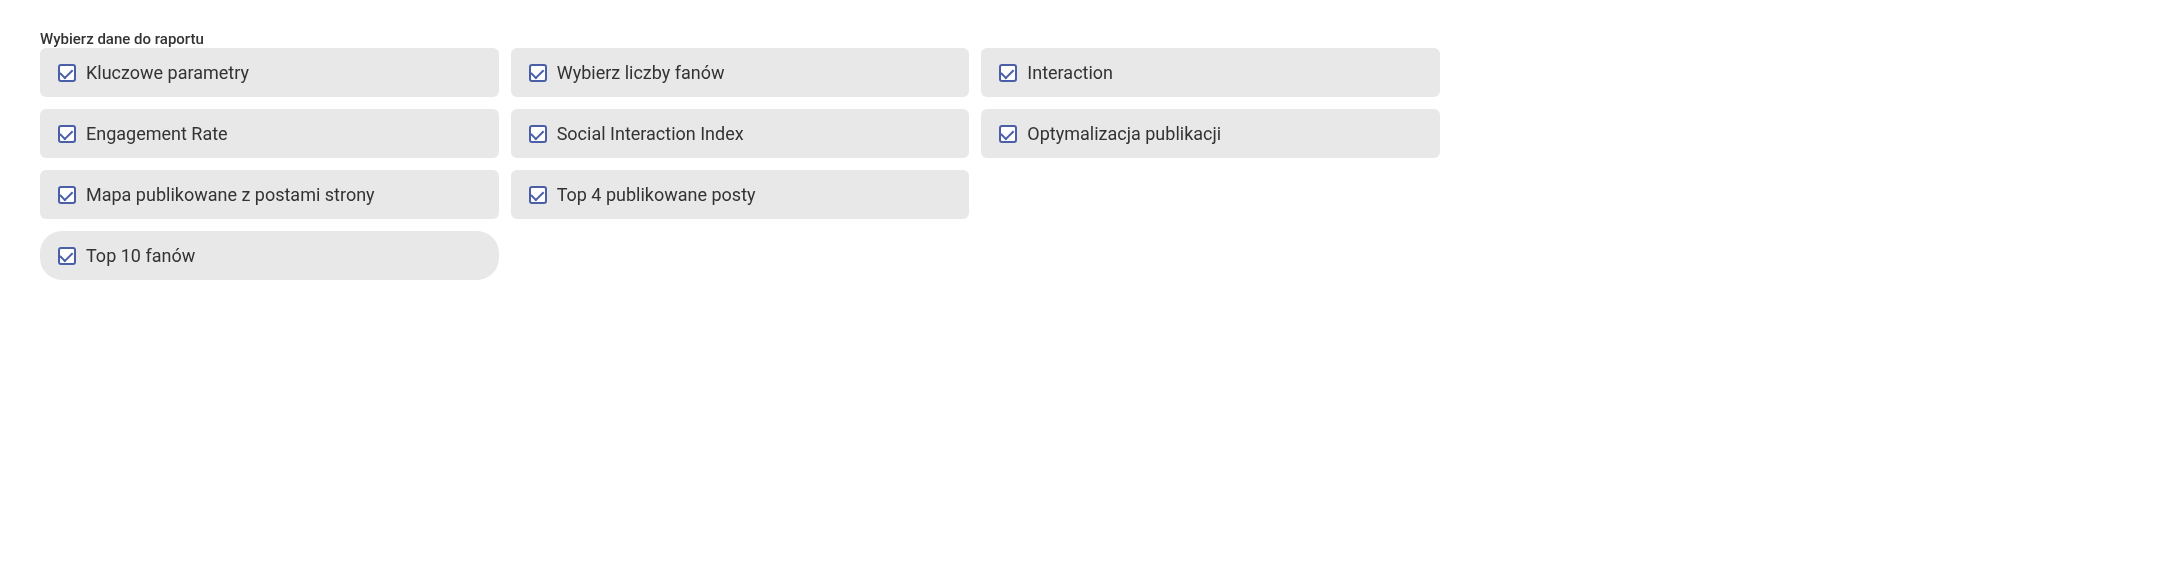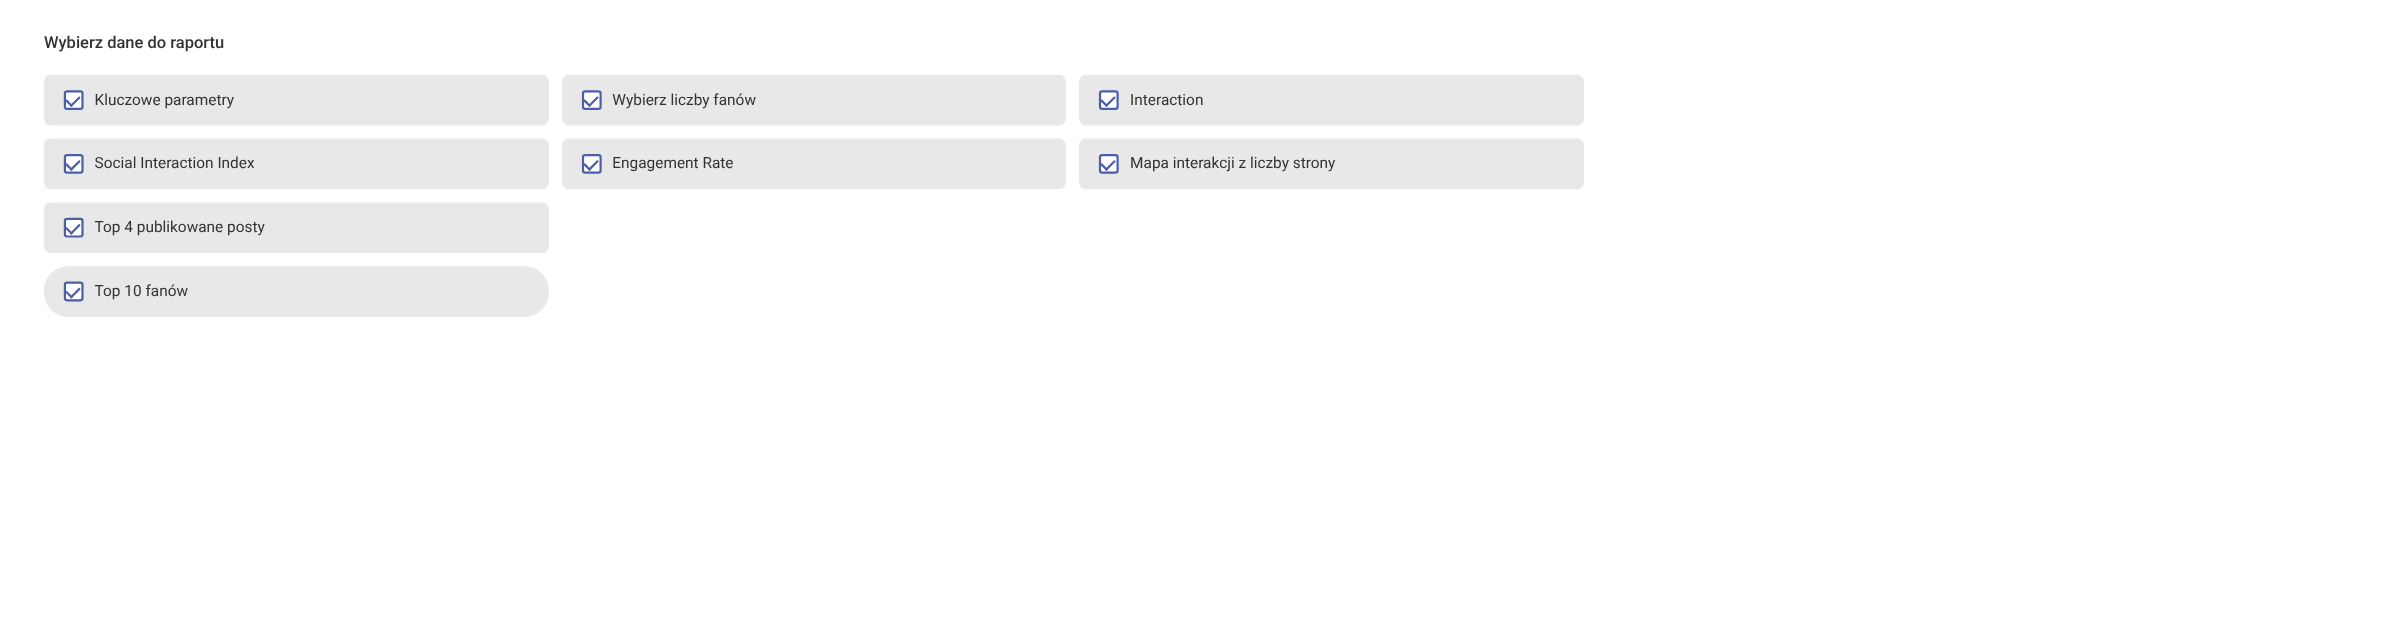--- a/index.html
+++ b/index.html
@@ -13,21 +13,20 @@
       font-family: -apple-system, BlinkMacSystemFont, 'Segoe UI', Roboto, sans-serif;
       font-size: 14px;
       color: #333;
       padding: 30px 40px;
     }
 
     .section-title {
       font-size: 15px;
       font-weight: 500;
       color: #333;
-      margin-bottom: 20px;
     }
 
     .grid {
       display: grid;
       grid-template-columns: repeat(3, 1fr);
       gap: 12px;
       max-width: 1400px;
     }
 
     .checkbox-item {
@@ -57,21 +56,21 @@
       content: '';
       width: 10px;
       height: 6px;
       border-left: 2px solid #4a5fa8;
       border-bottom: 2px solid #4a5fa8;
       transform: rotate(-45deg) translateY(-1px);
       display: block;
     }
 
     .checkbox-label {
-      font-size: 14px;
+      font-size: 18px;
       color: #333;
       font-weight: 400;
     }
 
     .last-row {
       grid-column: 1;
       border-radius: 22px;
     }
   </style>
 </head>
@@ -87,29 +86,33 @@
     <div class="checkbox-item">
       <div class="checkbox-box"></div>
       <span class="checkbox-label">Wybierz liczby fanów</span>
     </div>
     <div class="checkbox-item">
       <div class="checkbox-box"></div>
       <span class="checkbox-label">Interaction</span>
     </div>
     <div class="checkbox-item">
       <div class="checkbox-box"></div>
+      <span class="checkbox-label">Engagement Rate</span>
+    </div>
+    <div class="checkbox-item">
+      <div class="checkbox-box"></div>
       <span class="checkbox-label">Social Interaction Index</span>
     </div>
     <div class="checkbox-item">
       <div class="checkbox-box"></div>
-      <span class="checkbox-label">Engagement Rate</span>
+      <span class="checkbox-label">Optymalizacja publikacji</span>
     </div>
     <div class="checkbox-item">
       <div class="checkbox-box"></div>
-      <span class="checkbox-label">Mapa interakcji z liczby strony</span>
+      <span class="checkbox-label">Mapa publikowane z postami strony</span>
     </div>
     <div class="checkbox-item">
       <div class="checkbox-box"></div>
       <span class="checkbox-label">Top 4 publikowane posty</span>
     </div>
     <div class="checkbox-item last-row">
       <div class="checkbox-box"></div>
       <span class="checkbox-label">Top 10 fanów</span>
     </div>
   </div>

